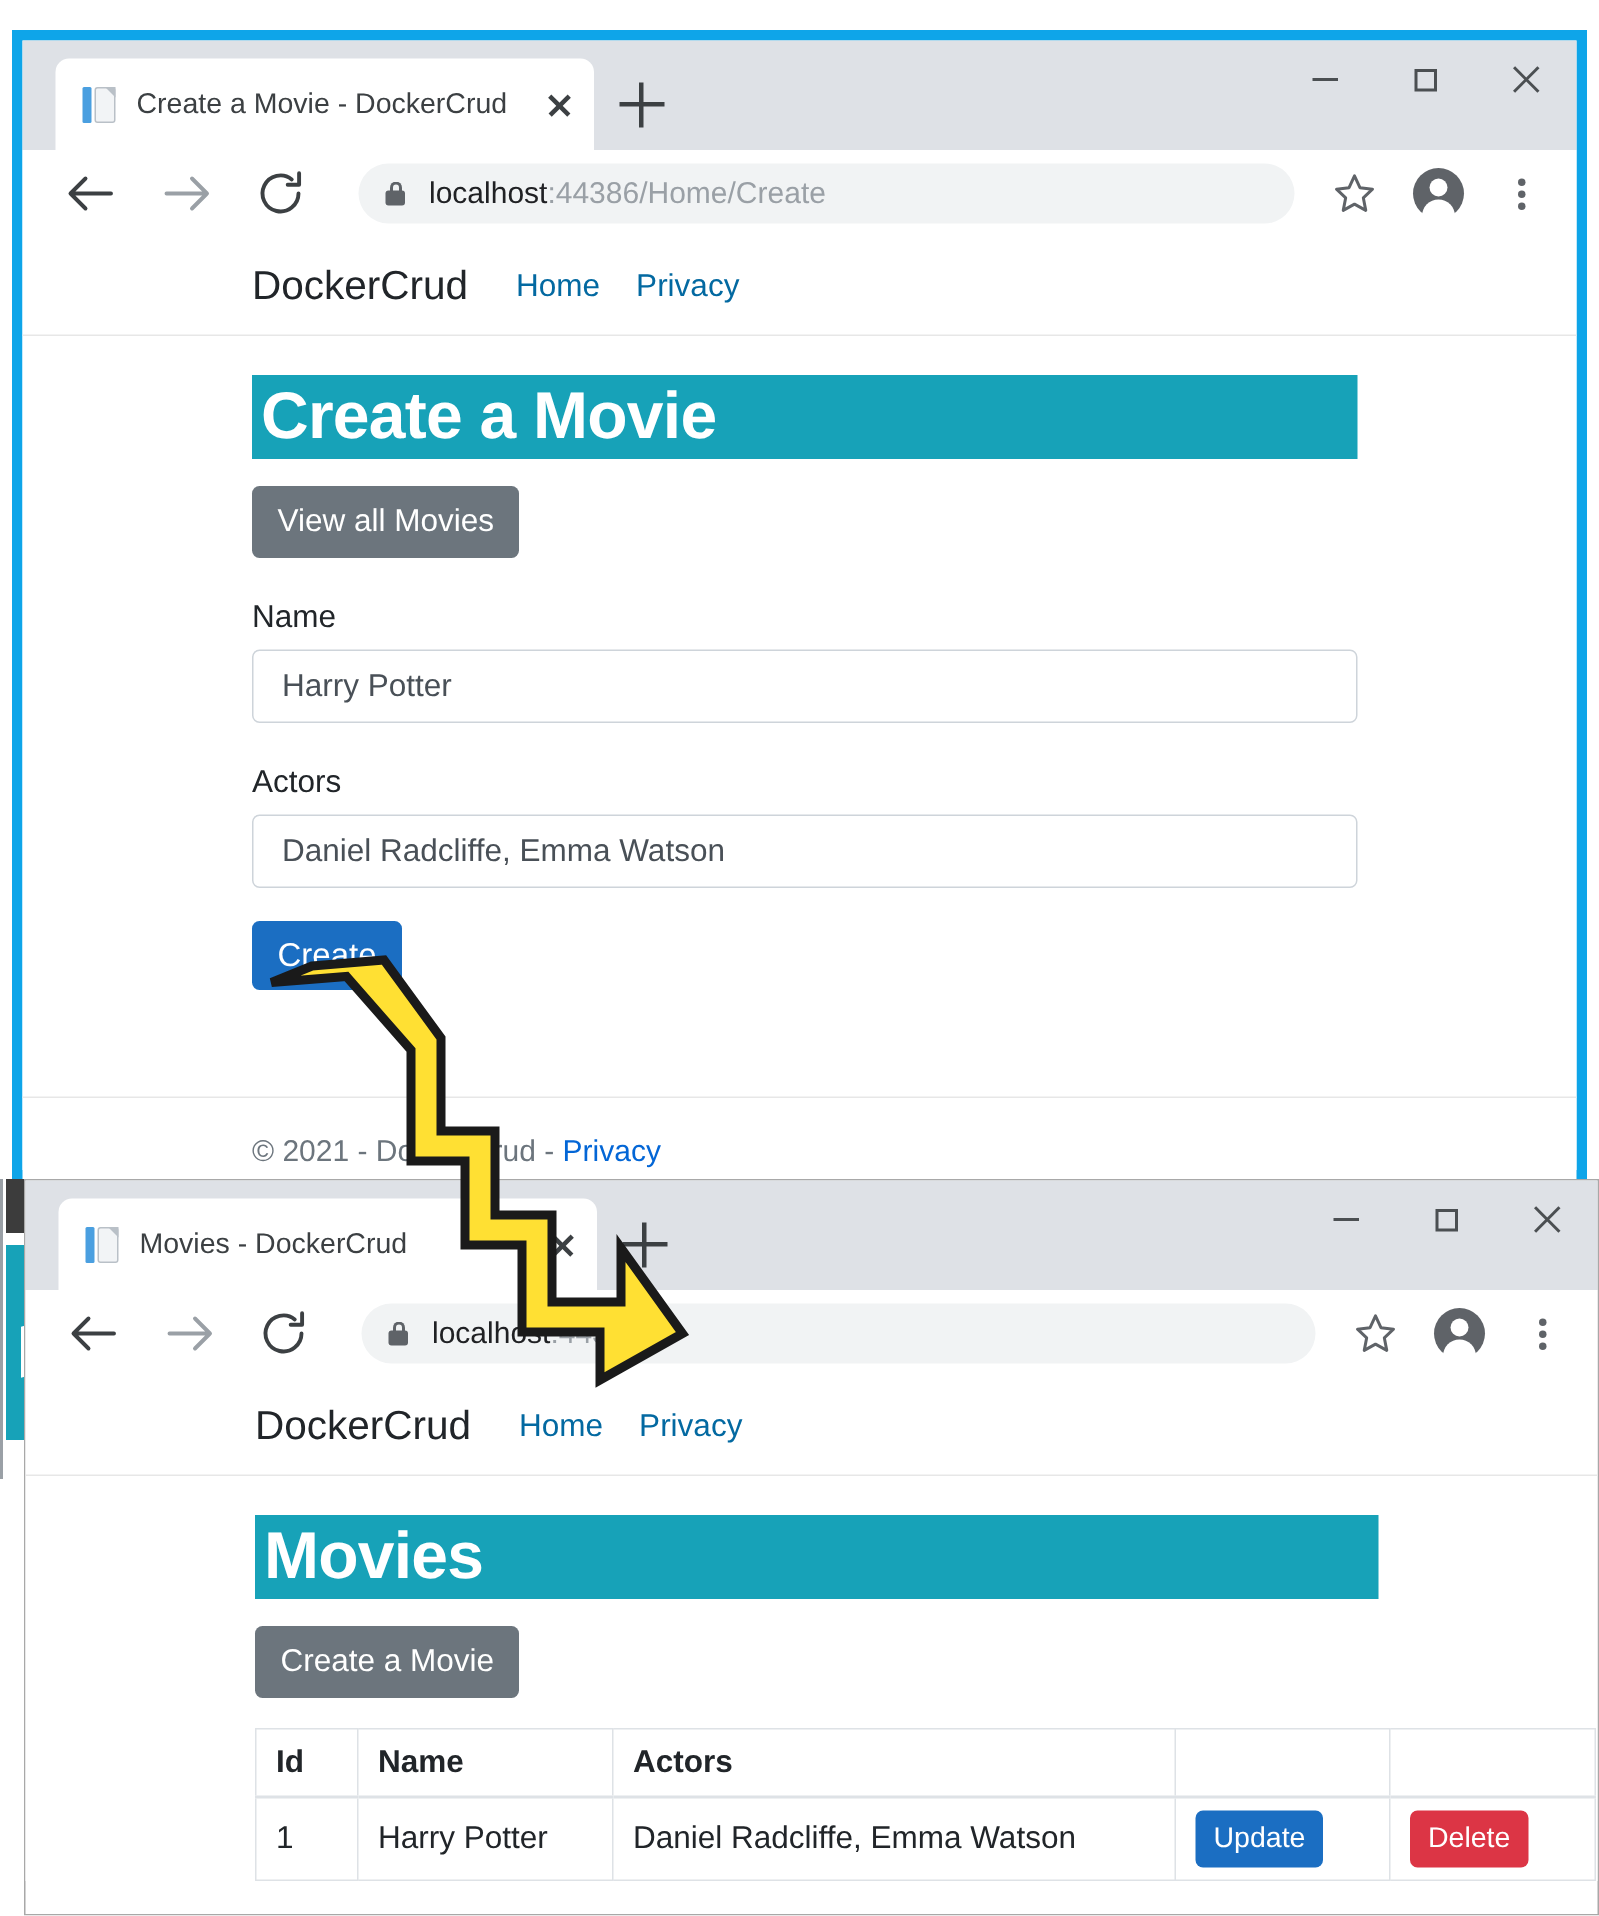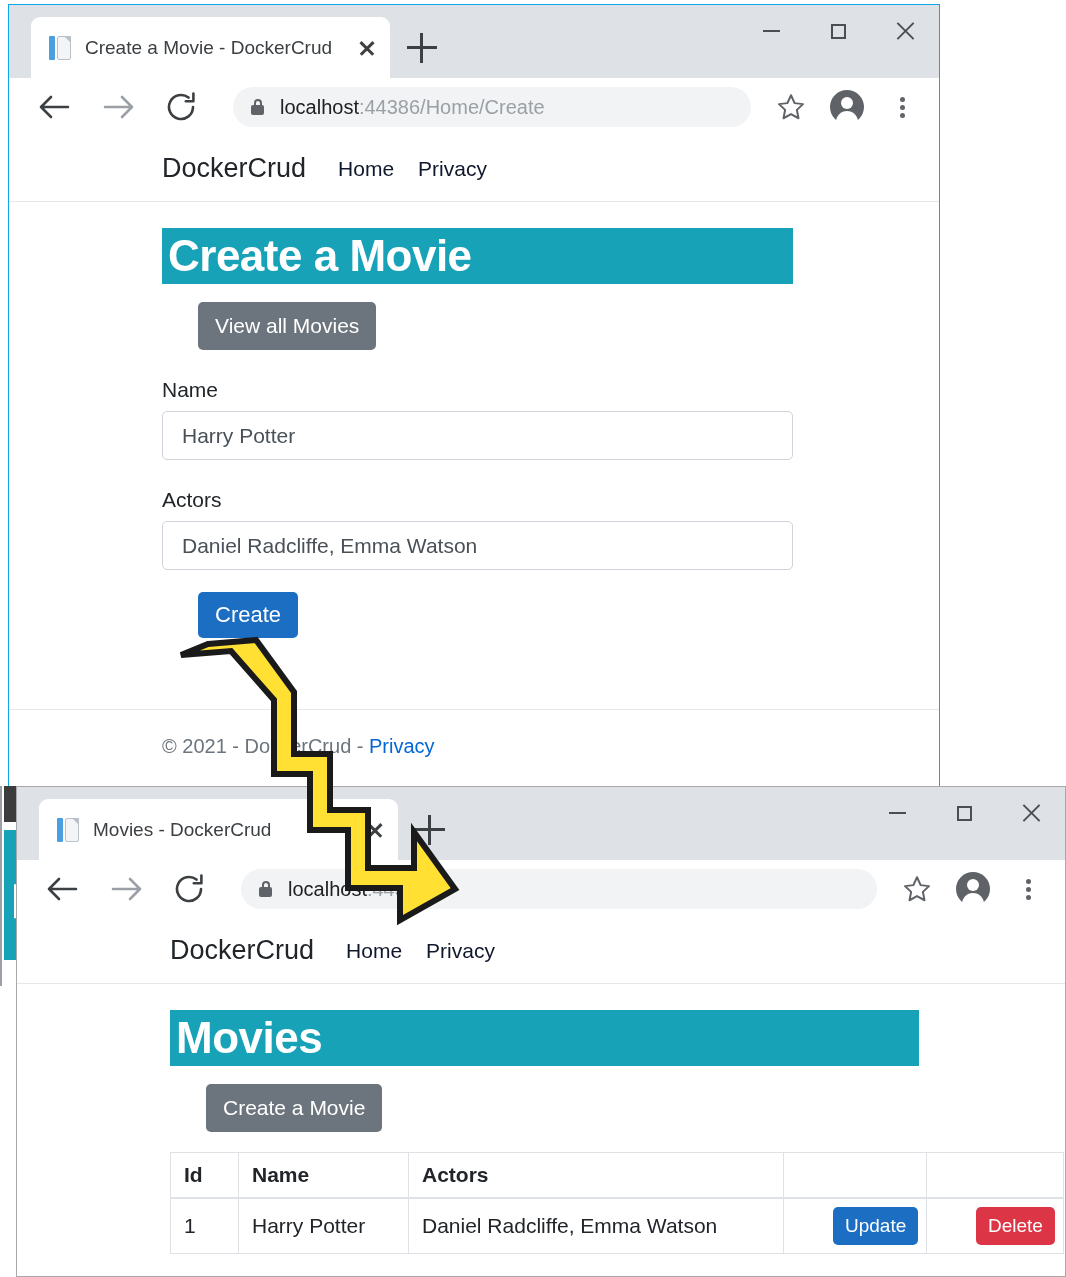--- a/index.html
+++ b/index.html
@@ -226,21 +226,21 @@
     box-sizing: border-box;
   }
   .brand {
     font-size: 27px;
     color: #212529;
     margin-right: 32px;
     white-space: nowrap;
   }
   .navlink {
     font-size: 21px;
-    color: #0f172a;
+    color: #0369a1;
     margin-right: 24px;
     white-space: nowrap;
   }
   .container { padding-left: 153px; padding-right: 146px; }
   .jumbo {
     background: #17a2b8;
     height: 56px;
     display: flex;
     align-items: center;
     padding-left: 6px;
@@ -257,21 +257,20 @@
   }
   .btn {
     display: inline-flex;
     align-items: center;
     justify-content: center;
     border-radius: 5px;
     color: #ffffff;
     box-sizing: border-box;
     white-space: nowrap;
     cursor: pointer;
-    margin-left: 36px;
   }
   .btn-secondary { background: #6c757d; }
   .btn-primary   { background: #1b6ec2; }
   .btn-danger    { background: #dc3545; }
   .btn-big {
     height: 48px;
     font-size: 21px;
     padding: 0 17px;
     margin-top: 18px;
   }
@@ -347,21 +346,21 @@
 </style>
 </head>
 <body>
 
 <div style="position:absolute;left:0;top:786px;width:30px;height:200px;background:#ffffff;border-left:2px solid #9aa0a6;z-index:1;">
   <div style="position:absolute;left:2px;top:0;width:28px;height:36px;background:#3c3c3c;"></div>
   <div style="position:absolute;left:2px;top:44px;width:28px;height:130px;background:#17a2b8;"></div>
   <div style="position:absolute;left:12px;top:96px;width:18px;height:34px;background:#ffffff;transform:skewY(-16deg);"></div>
 </div>
 
-<div class="window" style="left:8px; top:4px; width:932px; height:793px; border:1px solid #0ea5e9;">
+<div class="window" style="left:8px; top:20px; width:1050px; height:793px; border:7px solid #0ea5e9;">
 
   <div class="win-chrome tabstrip">
     <div class="tab">
       <span class="favicon">
         <span class="bar"></span>
           <span class="page"></span>
           <span class="fold"></span>
       </span>
       <span class="tab-title">Create a Movie - DockerCrud</span>
       <span class="tab-close"></span>

